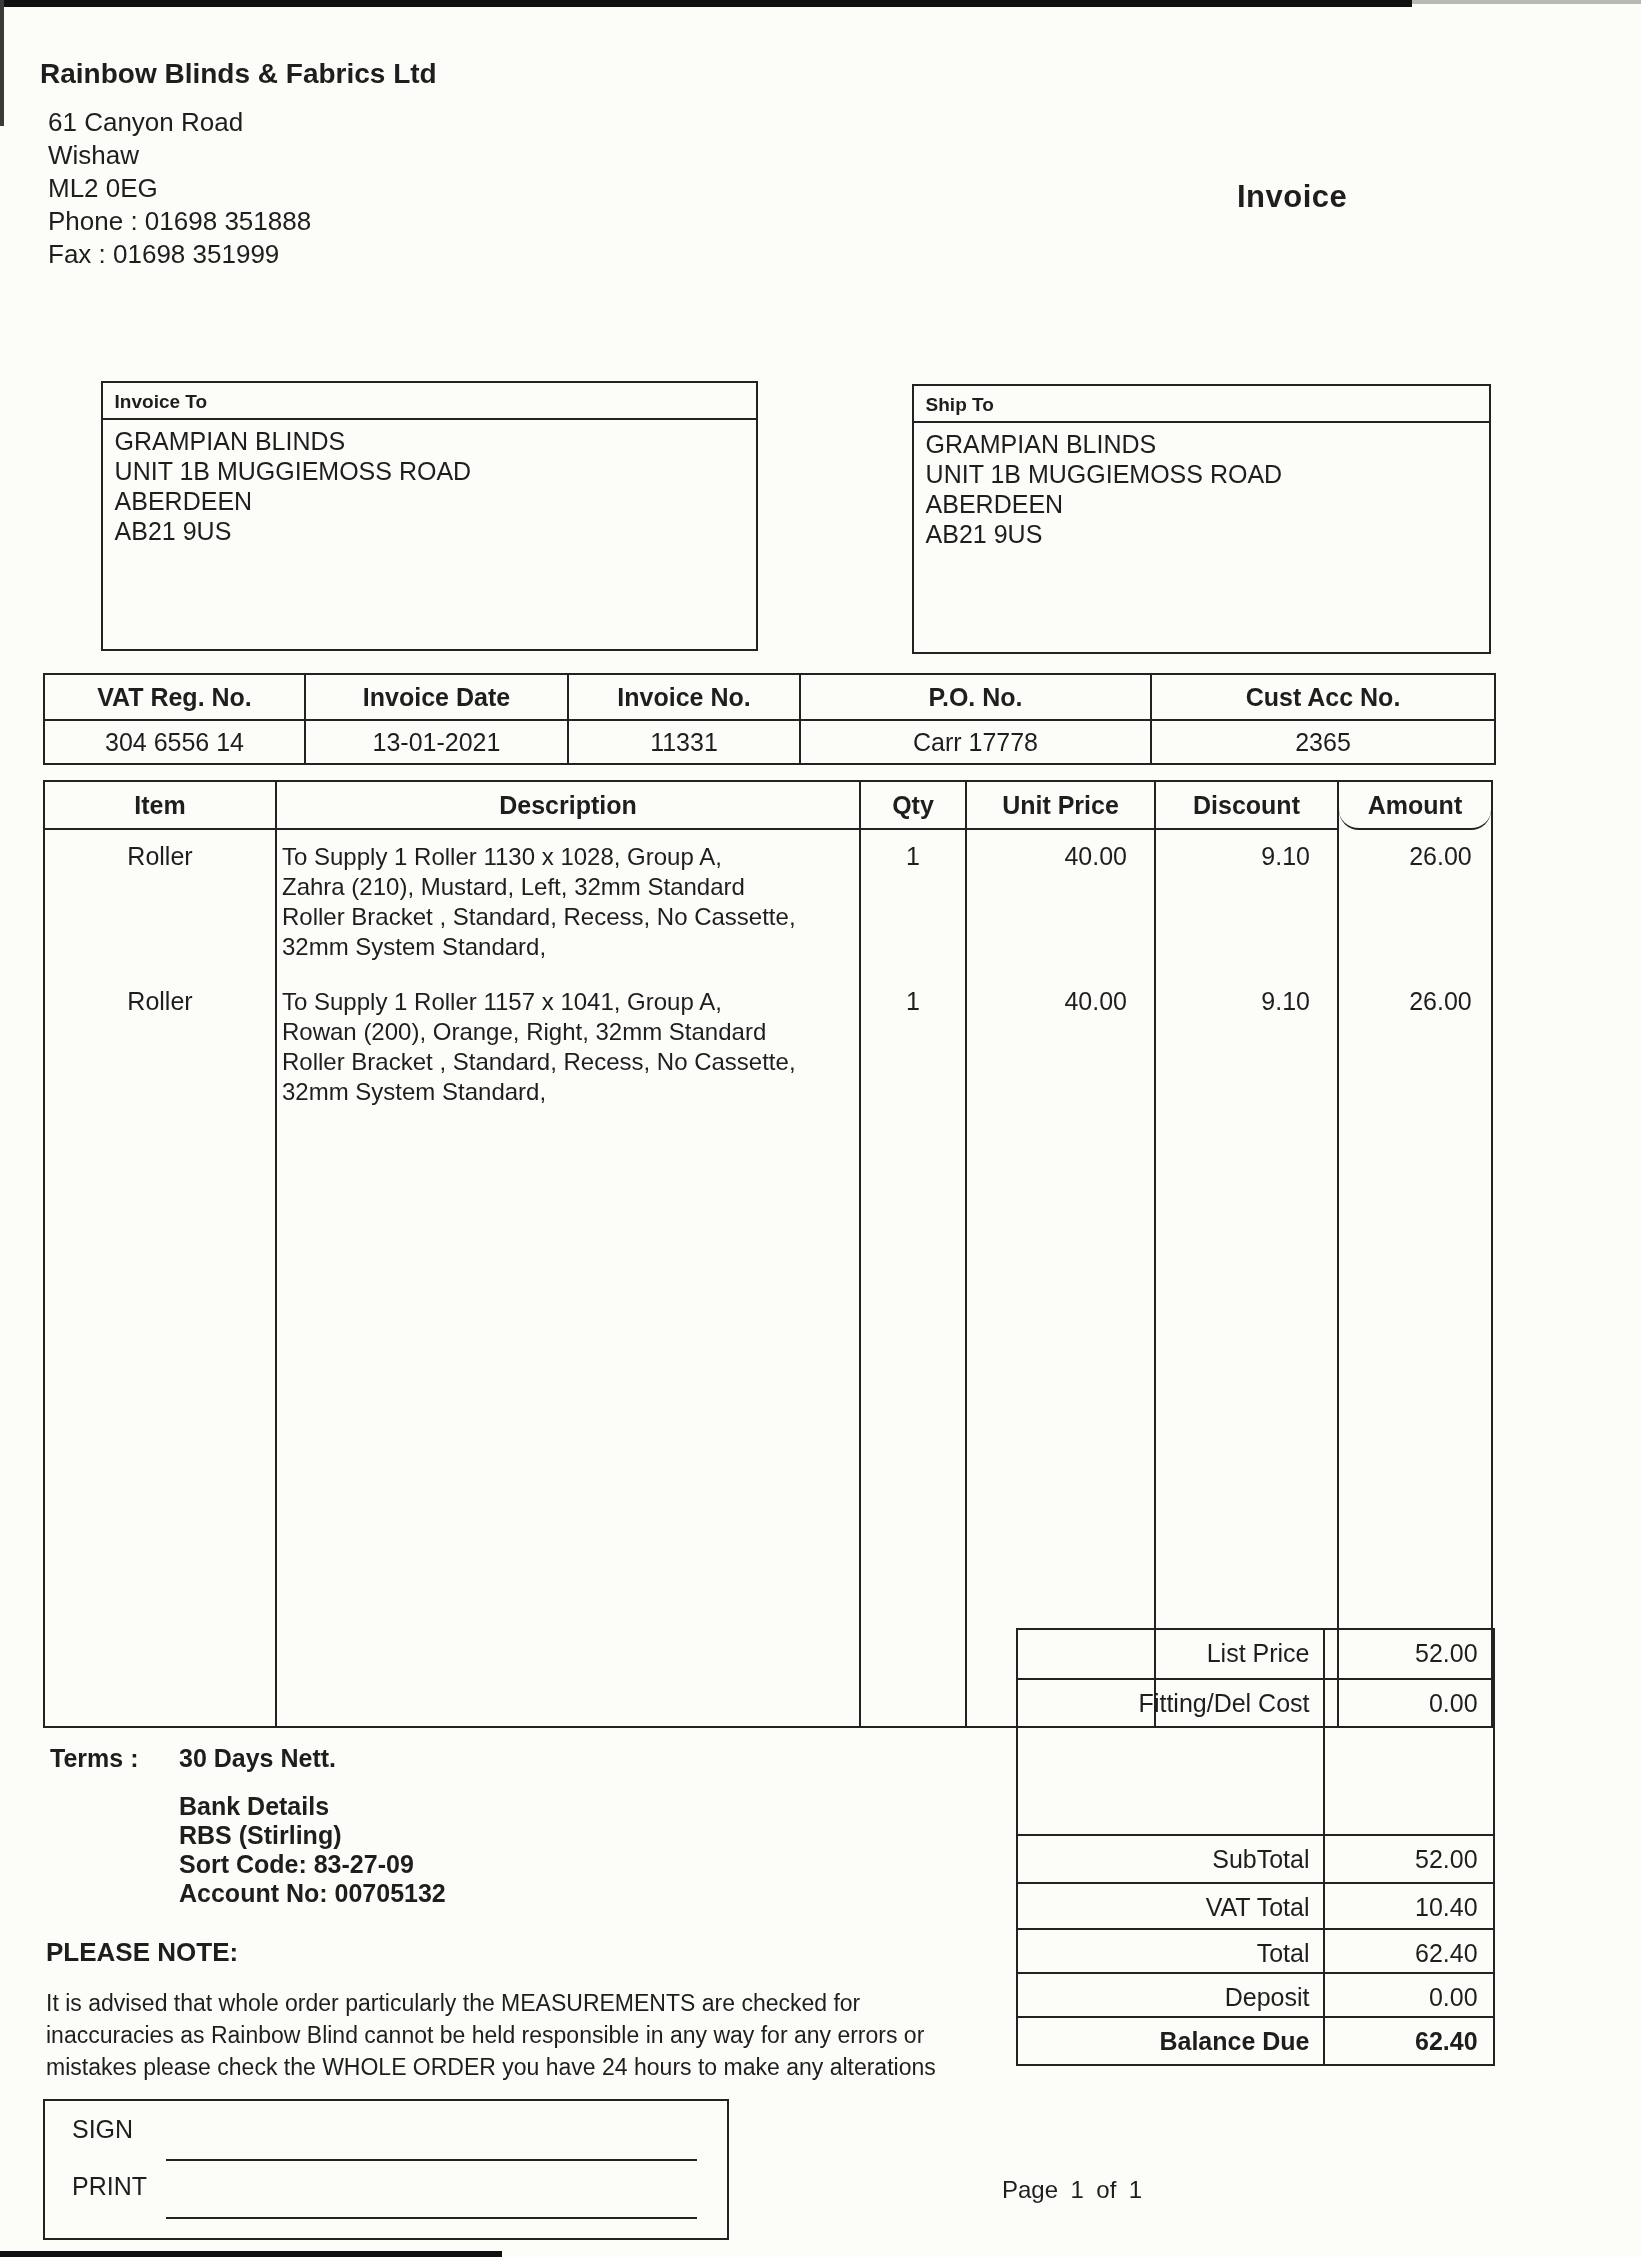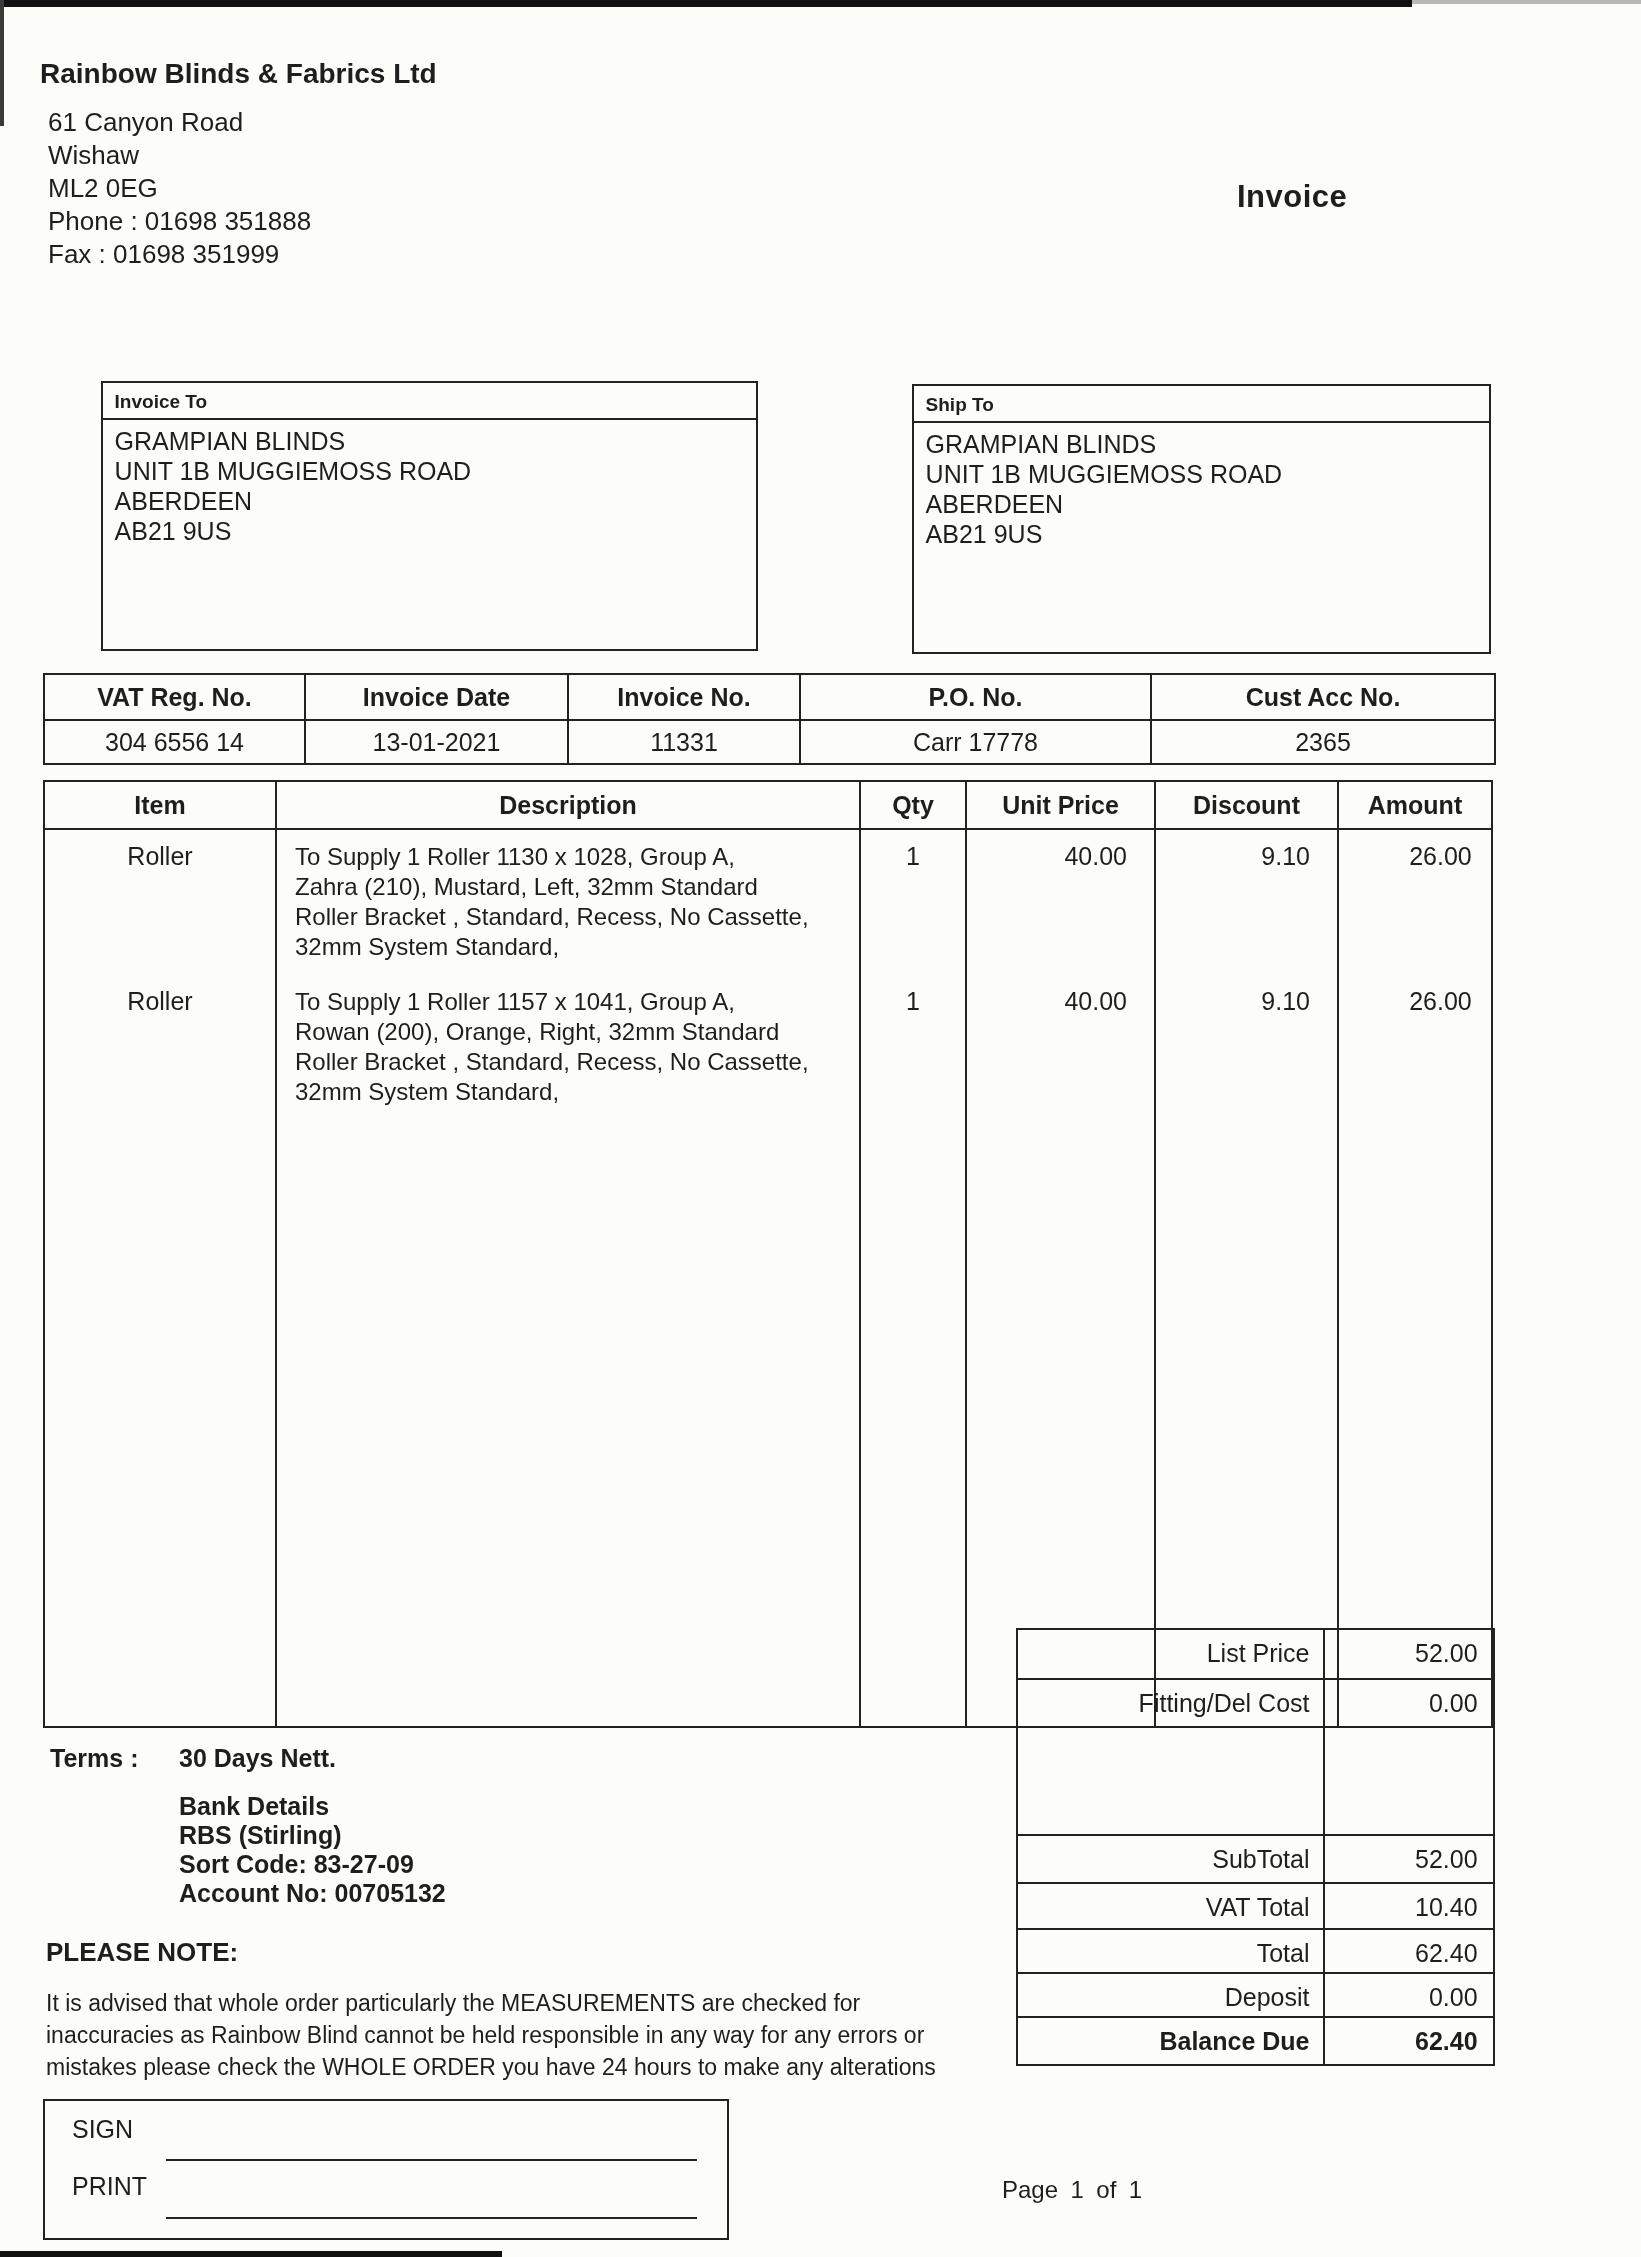--- a/index.html
+++ b/index.html
@@ -65,29 +65,29 @@
 
   
   .items-table{
     position:absolute;left:43px;top:780px;width:1450px;height:948px;
     border:2.9px solid var(--border);
     display:grid;
     grid-template-columns:232px 584px 106px 189px 183px 1fr;
     grid-template-rows:48px 145px 1fr;
   }
   .it-cell{border-right:2.9px solid var(--border);}
-  .it-cell.last{border-right:none;}
+  .it-cell.last{border-right:none;border-radius:20px;}
   .it-head{
     border-bottom:2.9px solid var(--border);
     display:flex;align-items:center;justify-content:center;
     font-size:25px;font-weight:bold;
   }
   .it-body{padding-top:11.6px;font-size:25px;}
   .it-item{text-align:center;}
-  .it-desc{font-size:24px;line-height:30px;padding-left:18px;padding-right:7.7px;}
+  .it-desc{font-size:24px;line-height:30px;padding-left:5px;padding-right:7.7px;}
   .it-qty{text-align:center;}
   .it-num{text-align:right;padding-right:27px;}
   .it-amt{text-align:right;padding-right:19.3px;}
 
   
   .terms-label{position:absolute;left:50px;top:1744px;font-size:25px;font-weight:bold;}
   .terms-value{position:absolute;left:179px;top:1744px;font-size:25px;font-weight:bold;}
   .bank-block{position:absolute;left:179px;top:1792px;font-size:25px;line-height:29px;font-weight:bold;}
   .note-heading{position:absolute;left:46px;top:1937px;font-size:26px;font-weight:bold;}
   .note-body{position:absolute;left:46px;top:1987px;width:966px;font-size:23px;line-height:32px;}

